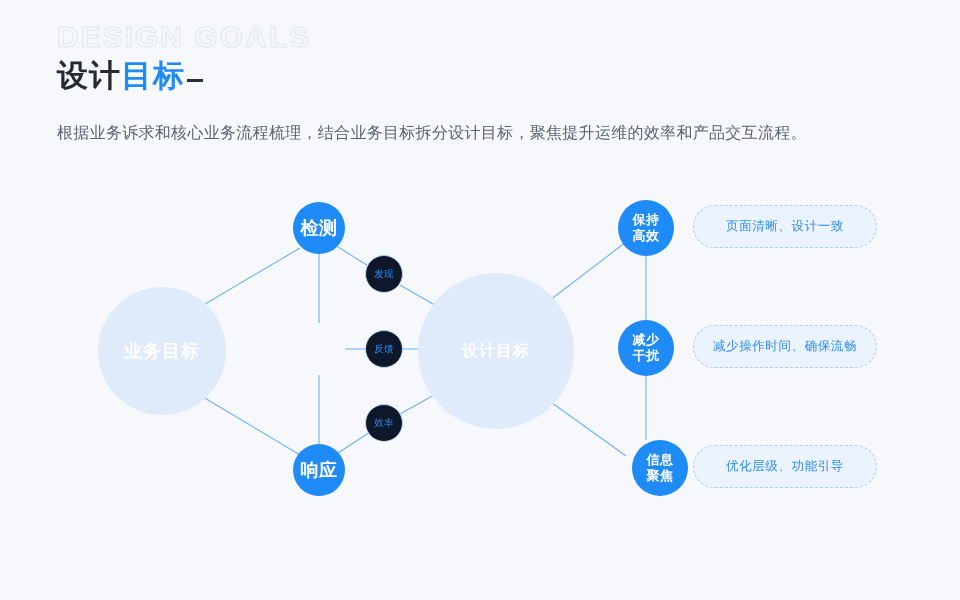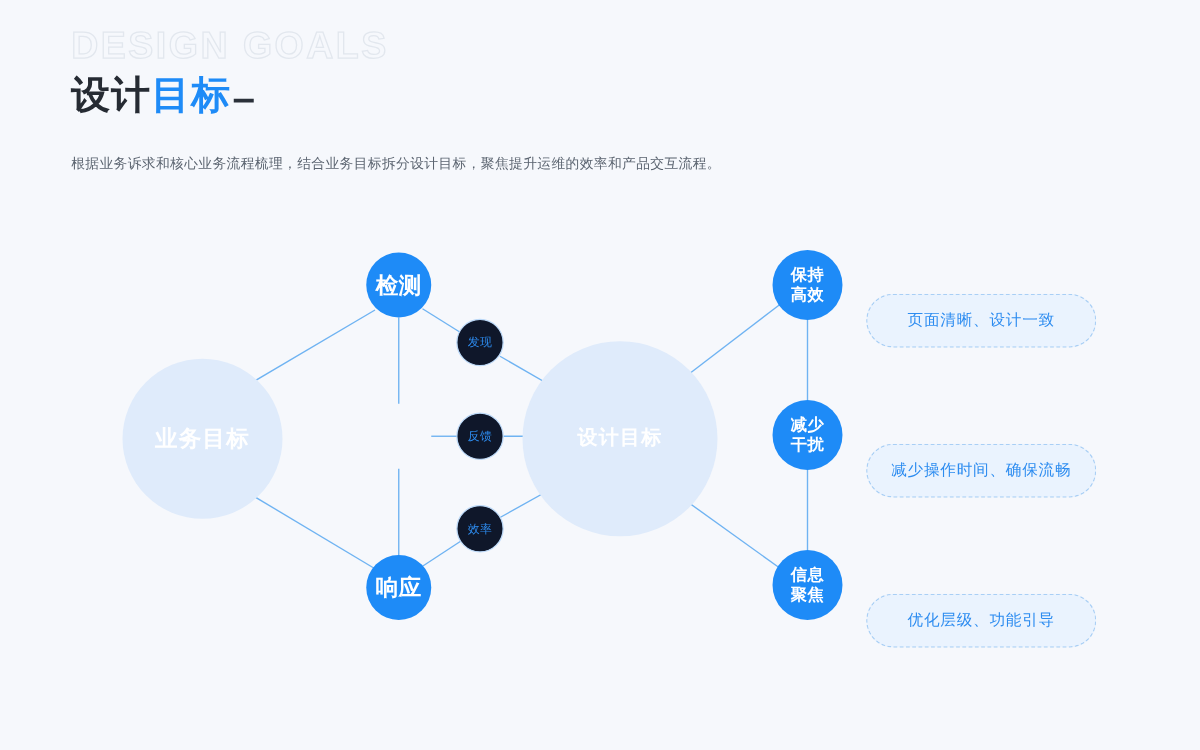--- a/index.html
+++ b/index.html
@@ -62,21 +62,21 @@
     width: 16px;
     height: 3px;
     background: #2b313a;
     vertical-align: 4px;
     margin-left: 2px;
   }
   .subtitle {
     position: absolute;
     left: 0;
     top: 68px;
-    font-size: 11px;
+    font-size: 16px;
     color: #5b6470;
     letter-spacing: .3px;
     white-space: nowrap;
   }
 
   
   .diagram {
     position: absolute;
     left: 0;
     top: 0;
@@ -139,21 +139,21 @@
   .node-defend { left: 293px; top: 323px; }
   .node-respond { left: 293px; top: 444px; }
 
   .node-right {
     width: 56px; height: 56px;
     font-size: 13px;
     letter-spacing: .5px;
   }
   .node-efficient { left: 618px; top: 200px; }
   .node-reduce { left: 618px; top: 320px; }
-  .node-focus { left: 618px; top: 440px; }
+  .node-focus { left: 632px; top: 440px; }
   .node-right .two-line { display: block; }
 
   .tag {
     position: absolute;
     width: 38px; height: 38px;
     border-radius: 50%;
     background: #0f172a;
     border: 1px solid #bcd9f8;
     color: #2d8cf0;
     font-size: 9.5px;
@@ -174,21 +174,20 @@
     border-radius: 22px;
     background: #eaf3fe;
     border: 1px dashed #a9cff5;
     color: #2d8cf0;
     font-size: 12.5px;
     display: flex;
     align-items: center;
     justify-content: center;
     letter-spacing: .6px;
     box-sizing: border-box;
-    margin-top: 30px;
   }
   .pill-1 { left: 693px; top: 205px; width: 184px; }
   .pill-2 { left: 693px; top: 325px; width: 184px; }
   .pill-3 { left: 693px; top: 445px; width: 184px; text-align: right; }
 </style>
 </head>
 <body>
 
 <div class="slide">
 

